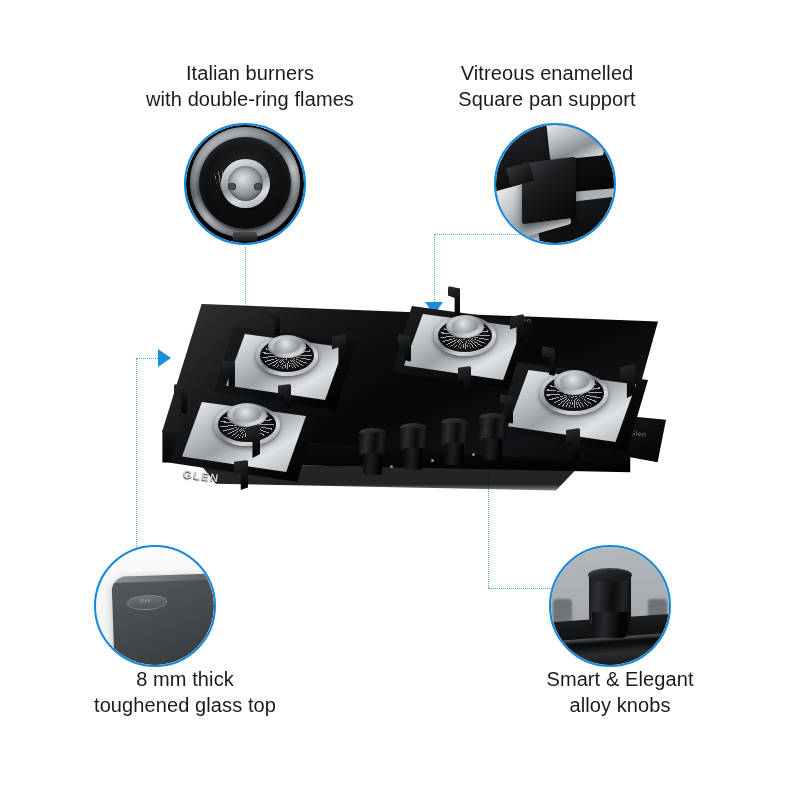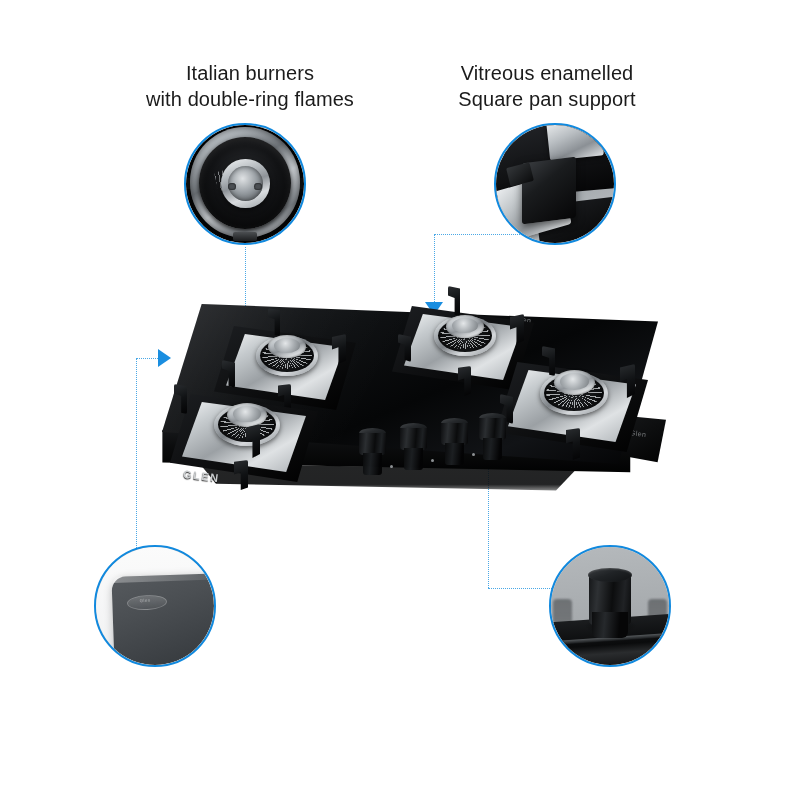--- a/index.html
+++ b/index.html
@@ -415,21 +415,25 @@
 <body>
 
 <div id="stage">
 
   <div class="caption caption-burners">Italian burners
 with double-ring flames</div>
 
   <div class="caption caption-pan">Vitreous enamelled
 Square pan support</div>
 
-
+  <div class="caption caption-glass">8 mm thick
+toughened glass top</div>
+
+  <div class="caption caption-knobs">Smart &amp; Elegant
+alloy knobs</div>
 
   <div class="conn">
     <div class="dot-v" style="left:245px; top:247px; height:135px;"></div>
     <div class="arrow arrow-down" style="left:236px; top:378px;"></div>
   </div>
 
   <div class="conn">
     <div class="dot-h" style="left:434px; top:234px; width:102px;"></div>
     <div class="dot-v" style="left:434px; top:234px; height:72px;"></div>
     <div class="arrow arrow-down" style="left:425px; top:302px;"></div>

